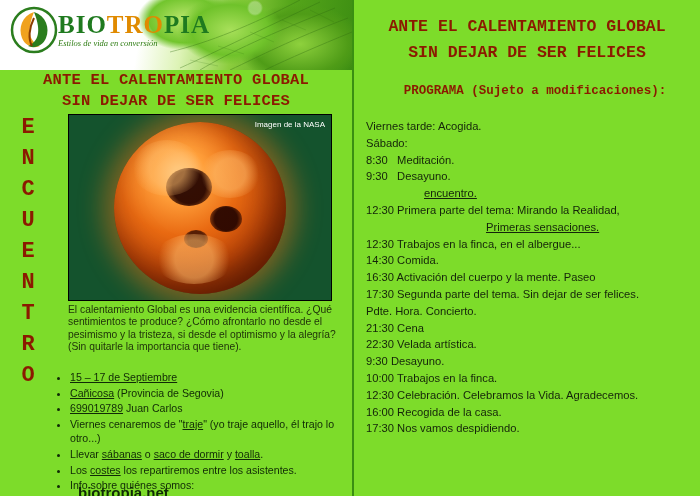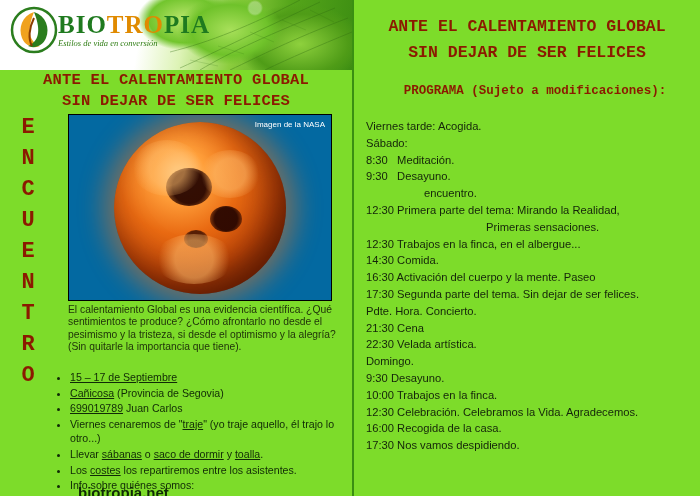--- a/index.html
+++ b/index.html
@@ -95,21 +95,21 @@
     font-size: 22px;
     line-height: 31px;
   }
   #encuentro span { display: block; }
 
   
   #sunbox {
     position: absolute;
     left: 68px; top: 114px;
     width: 262px; height: 185px;
-    background: #0369a1;
+    background: #14532d;
     border: 1px solid #000;
     overflow: hidden;
   }
   #sun {
     position: absolute;
     left: 50%; top: 50%;
     width: 172px; height: 172px;
     margin-left: -86px; margin-top: -86px;
     border-radius: 50%;
     background:
@@ -198,22 +198,22 @@
   #schedule {
     position: absolute;
     left: 12px; top: 118px;
     width: 330px;
     color: #14240a;
     font-size: 11.2px;
     line-height: 16.8px;
     font-family: "Liberation Sans", sans-serif;
   }
   #schedule .line { white-space: pre-wrap; }
-  #schedule .indent { padding-left: 58px; }
-  #schedule .indent2 { padding-left: 120px; }
+  #schedule .indent { padding-left: 58px; text-decoration: underline; }
+  #schedule .indent2 { padding-left: 120px; text-decoration: underline; }
 </style>
 </head>
 <body>
 
 <div id="page">
 
   <div id="left">
 
     <div id="leafband">
       <svg id="leafveins" viewBox="0 0 182 70" preserveAspectRatio="none">
@@ -307,21 +307,20 @@
         <div class="line indent">encuentro.</div>
         <div class="line">12:30 Primera parte del tema: Mirando la Realidad,</div>
         <div class="line indent2">Primeras sensaciones.</div>
         <div class="line">12:30 Trabajos en la finca, en el albergue...</div>
         <div class="line">14:30 Comida.</div>
         <div class="line">16:30 Activación del cuerpo y la mente. Paseo</div>
         <div class="line">17:30 Segunda parte del tema. Sin dejar de ser felices.</div>
         <div class="line">Pdte. Hora. Concierto.</div>
         <div class="line">21:30 Cena</div>
         <div class="line">22:30 Velada artística.</div>
-        <div class="line">Domingo.</div>
         <div class="line">9:30 Desayuno.</div>
         <div class="line">10:00 Trabajos en la finca.</div>
         <div class="line">12:30 Celebración. Celebramos la Vida. Agradecemos.</div>
         <div class="line">16:00 Recogida de la casa.</div>
         <div class="line">17:30 Nos vamos despidiendo.</div>
       </div>
   </div>
 
 </div>
 

